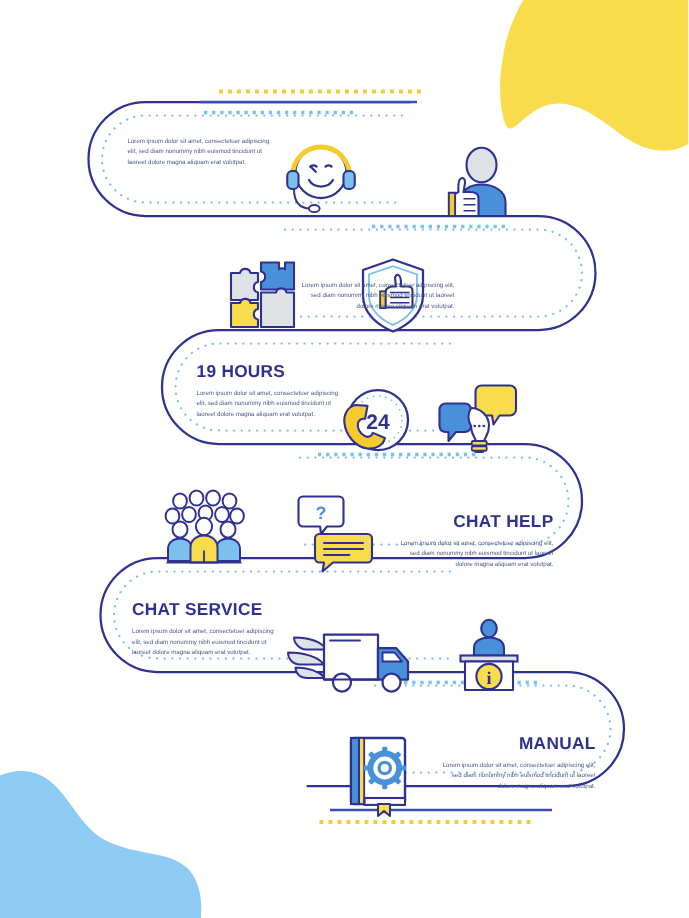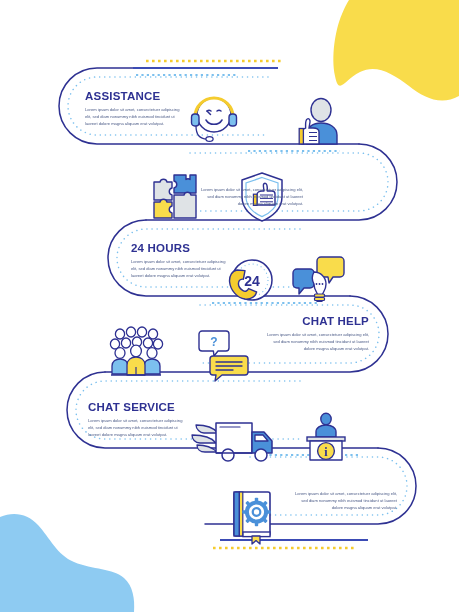--- a/index.html
+++ b/index.html
@@ -220,40 +220,40 @@
           <rect x="9.8" y="-1.7" width="4.4" height="3.4" rx="0.8" transform="rotate(45)"></rect>
         </g>
       </g>
 
       <path d="M20,46 L28,46 L28,54 L24,50.6 L20,54 Z" fill="#f9dc4b" stroke="#2e3192" stroke-width="1.3" stroke-linejoin="round"></path>
     </g>
 
   </svg>
 
   <div class="txtblock" style="left:85px;top:90px;">
-    <div class="sec-title">ASSISTANCE</div>
     <div class="sec-body">Lorem ipsum dolor sit amet, consectetuer adipiscing elit, sed diam nonummy nibh euismod tincidunt ut laoreet dolore magna aliquam erat volutpat.</div>
   </div>
 
   <div class="txtblock align-right" style="left:198px;top:186px;width:105px;">
     <div class="sec-body" style="width:105px;">Lorem ipsum dolor sit amet, consectetuer adipiscing elit, sed diam nonummy nibh euismod tincidunt ut laoreet dolore magna aliquam erat volutpat.</div>
   </div>
 
   <div class="txtblock" style="left:131px;top:242px;">
-    <div class="sec-title">24 HOURS</div>
+    <div class="sec-title">19 HOURS</div>
     <div class="sec-body">Lorem ipsum dolor sit amet, consectetuer adipiscing elit, sed diam nonummy nibh euismod tincidunt ut laoreet dolore magna aliquam erat volutpat.</div>
   </div>
 
-  <div class="txtblock align-right" style="left:267px;top:315px;width:102px;">
+  <div class="txtblock align-right" style="left:267px;top:342px;width:102px;">
     <div class="sec-title">CHAT HELP</div>
     <div class="sec-body" style="width:102px;">Lorem ipsum dolor sit amet, consectetuer adipiscing elit, sed diam nonummy nibh euismod tincidunt ut laoreet dolore magna aliquam erat volutpat.</div>
   </div>
 
   <div class="txtblock" style="left:88px;top:401px;">
     <div class="sec-title">CHAT SERVICE</div>
     <div class="sec-body">Lorem ipsum dolor sit amet, consectetuer adipiscing elit, sed diam nonummy nibh euismod tincidunt ut laoreet dolore magna aliquam erat volutpat.</div>
   </div>
 
   <div class="txtblock align-right" style="left:295px;top:490px;width:102px;">
+    <div class="sec-title">MANUAL</div>
     <div class="sec-body" style="width:102px;">Lorem ipsum dolor sit amet, consectetuer adipiscing elit, sed diam nonummy nibh euismod tincidunt ut laoreet dolore magna aliquam erat volutpat.</div>
   </div>
 
 </div>
 
 </body></html>

